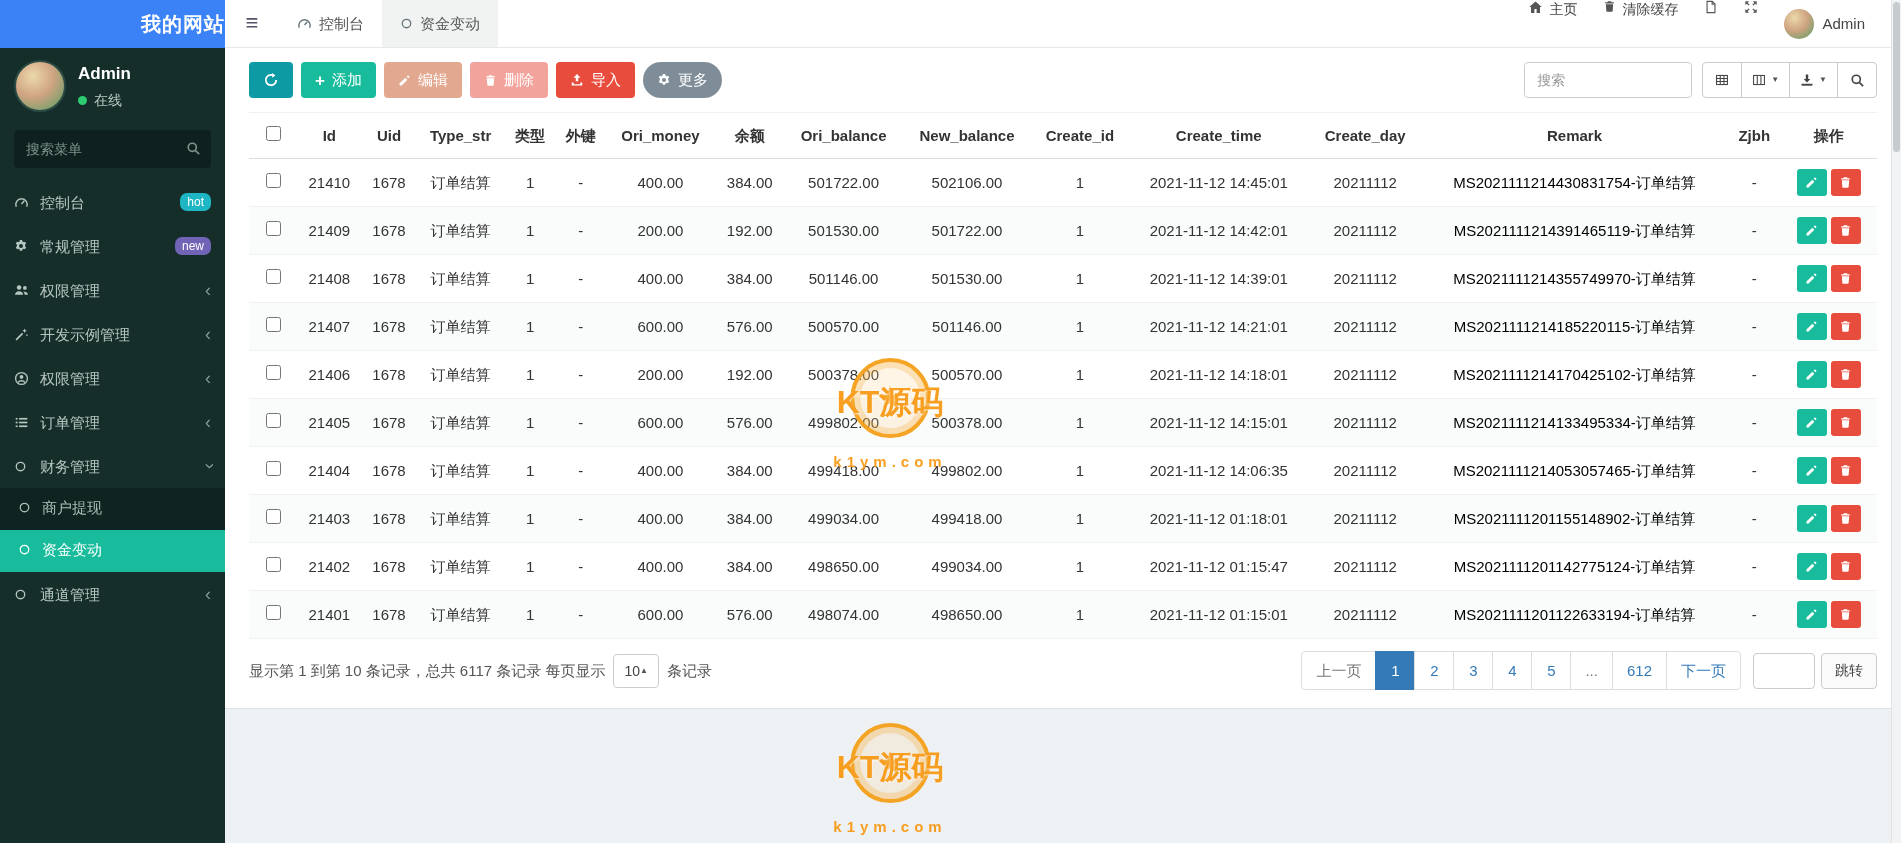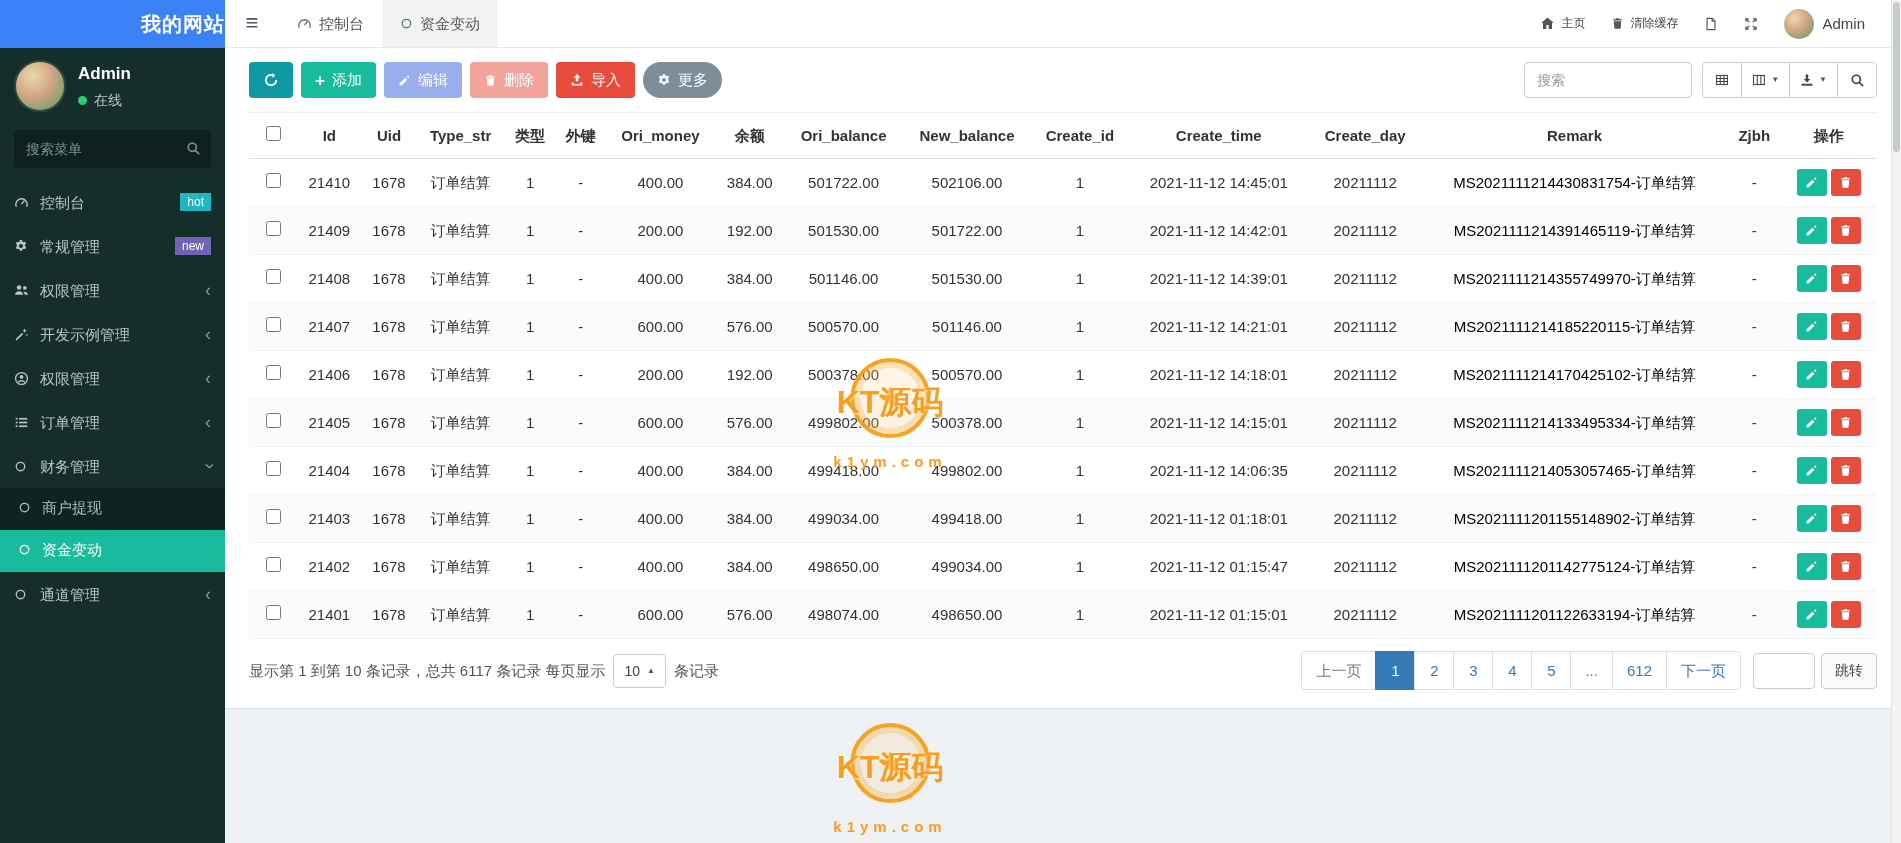--- a/index.html
+++ b/index.html
@@ -20,56 +20,56 @@
   .user-status { display:flex; align-items:center; gap:7px; font-size:14px; color:#b6c6c2; }
   .dot { width:9px; height:9px; border-radius:50%; background:#2ecc71; display:inline-block; }
   .menu-search { margin:6px 14px 12px; position:relative; }
   .menu-search input { width:100%; height:38px; background:#0e211e; border:none; border-radius:4px;
                        color:#cfe0dc; padding:0 34px 0 12px; font-size:14px; font-family:inherit; outline:none; }
   .menu-search input::placeholder { color:#7d918d; }
   .ms-icon { position:absolute; right:10px; top:11px; color:#7d918d; }
   .menu-item { height:44px; display:flex; align-items:center; padding:0 14px; font-size:15px; color:#b6c6c2; cursor:pointer; }
   .menu-item > .icon { width:26px; flex:none; display:inline-flex; }
   .mi-label { flex:1; }
-  .badge { font-size:12px; line-height:1; padding:3px 7px; border-radius:0; color:#fff; margin-left:6px; }
+  .badge { font-size:12px; line-height:1; padding:3px 7px; border-radius:7px; color:#fff; margin-left:6px; }
   .chev { color:#849b96; font-size:18px; line-height:1; transform-origin:center; }
   .chev.down { transform:rotate(-90deg); }
   .submenu { background:#0f2420; }
   .submenu-item { height:42px; display:flex; align-items:center; padding:0 14px 4px 18px; font-size:15px; color:#a9bdb8; cursor:pointer; }
   .submenu-item > .icon { width:24px; flex:none; display:inline-flex; }
   .submenu-item.active { background:#18bc9c; color:#fff; }
 
   
   .main { flex:1; display:flex; flex-direction:column; min-width:0; }
   .topbar { height:48px; flex:none; background:#fff; display:flex; align-items:stretch;
             border-bottom:1px solid #e6e9eb; overflow:hidden; }
   .burger { width:54px; display:flex; align-items:center; justify-content:center; font-size:22px; color:#556; cursor:pointer; }
   .top-tabs { display:flex; align-items:stretch; }
   .top-tab { display:flex; align-items:center; padding:0 18px; color:#555; cursor:pointer; font-size:15px; }
   .top-tab > .icon { margin-right:7px; color:#66757d; display:inline-flex; }
   .top-tab.active { background:#f1f3f3; }
   .topbar-right { margin-left:auto; display:flex; align-items:center; }
-  .top-link { display:flex; align-items:center; gap:6px; padding:0 13px; height:48px; color:#444; cursor:pointer; font-size:12px; }
+  .top-link { display:flex; align-items:flex-start; gap:6px; padding:0 13px; height:48px; color:#444; cursor:pointer; font-size:14px; }
   .top-link .icon { color:#555; display:inline-flex; }
   .top-user { display:flex; align-items:center; gap:8px; padding:0 13px; height:48px; cursor:pointer; font-size:15px; color:#444; }
   .top-avatar { width:30px; height:30px; border-radius:50%;
                 background: radial-gradient(circle at 35% 30%, #ecd9ab, #cfa482 45%, #86a06e 78%, #4e6e52); }
   .gear-cut { padding-right:2px; margin-right:-6px; }
 
   .content { background:#fff; padding:14px 24px 18px; border-bottom:1px solid #dbe1e4; position:relative; }
   .below { flex:1; }
 
   
   .toolbar { display:flex; align-items:center; margin-bottom:14px; }
   .btn { height:36px; border:none; border-radius:4px; color:#fff; font-size:15px; font-family:inherit;
          display:inline-flex; align-items:center; gap:7px; padding:0 14px; margin-right:8px; cursor:pointer; }
   .btn .icon { display:inline-flex; }
   .btn-refresh { background:#0e9aa2; width:44px; justify-content:center; padding:0; }
   .btn-add { background:#18bc9c; }
-  .btn-edit { background:#1d4ed8; opacity:.45; cursor:default; }
+  .btn-edit { background:#c2410c; opacity:.45; cursor:default; }
   .btn-del { background:#e74c3c; opacity:.5; cursor:default; }
   .btn-import { background:#e74c3c; }
   .btn-more { background:#7f8d98; margin-right:0;border-radius:18px; }
   .plus-glyph { font-size:17px; font-weight:bold; line-height:1; }
   .toolbar-right { margin-left:auto; display:flex; align-items:center; }
   .search-input { width:168px; height:36px; border:1px solid #ccc; border-radius:4px; padding:0 12px;
                   font-size:14px; font-family:inherit; color:#333; outline:none; margin-right:10px; }
   .search-input::placeholder { color:#999; }
   .btn-group { display:flex; }
   .tool-btn { height:36px; min-width:40px; background:#fff; border:1px solid #ccc; display:inline-flex;
@@ -91,21 +91,21 @@
   .table input[type=checkbox] { width:15px; height:15px; cursor:pointer; }
   .act-btn { width:30px; height:27px; border:none; border-radius:3px; margin:0 2px; display:inline-flex;
              align-items:center; justify-content:center; color:#fff; cursor:pointer; }
   .act-edit { background:#18bc9c; }
   .act-del { background:#e74c3c; }
 
   
   .pagefoot { display:flex; align-items:center; margin-top:12px; color:#555; font-size:15px; }
   .page-summary { display:flex; align-items:center; gap:8px; }
   .page-size-btn { height:34px; padding:0 10px; background:#fff; border:1px solid #ccc; border-radius:4px;
-                   display:inline-flex; align-items:center; gap:7px; font-size:14px; color:#444; cursor:pointer; font-family:inherit; }
+                   display:inline-flex; align-items:center; font-size:14px; color:#444; cursor:pointer; font-family:inherit; }
   .caret-up { font-size:8px; line-height:1; color:#555; }
   .pager { margin-left:auto; display:flex; align-items:center; }
   .page-list { display:flex; }
   .page-link { min-width:40px; padding:8px 14px; border:1px solid #ddd; background:#fff; color:#337ab7;
                text-align:center; font-size:15px; cursor:pointer; margin-left:-1px; user-select:none; }
   .page-list .page-link:first-child { border-radius:4px 0 0 4px; margin-left:0; color:#777; }
   .page-list .page-link:last-child { border-radius:0 4px 4px 0; }
   .page-link.active { background:#337ab7; border-color:#337ab7; color:#fff; }
   .page-link.ellipsis { color:#777; cursor:default; }
   .jump-input { width:62px; height:36px; border:1px solid #ccc; border-radius:4px; margin-left:12px;

